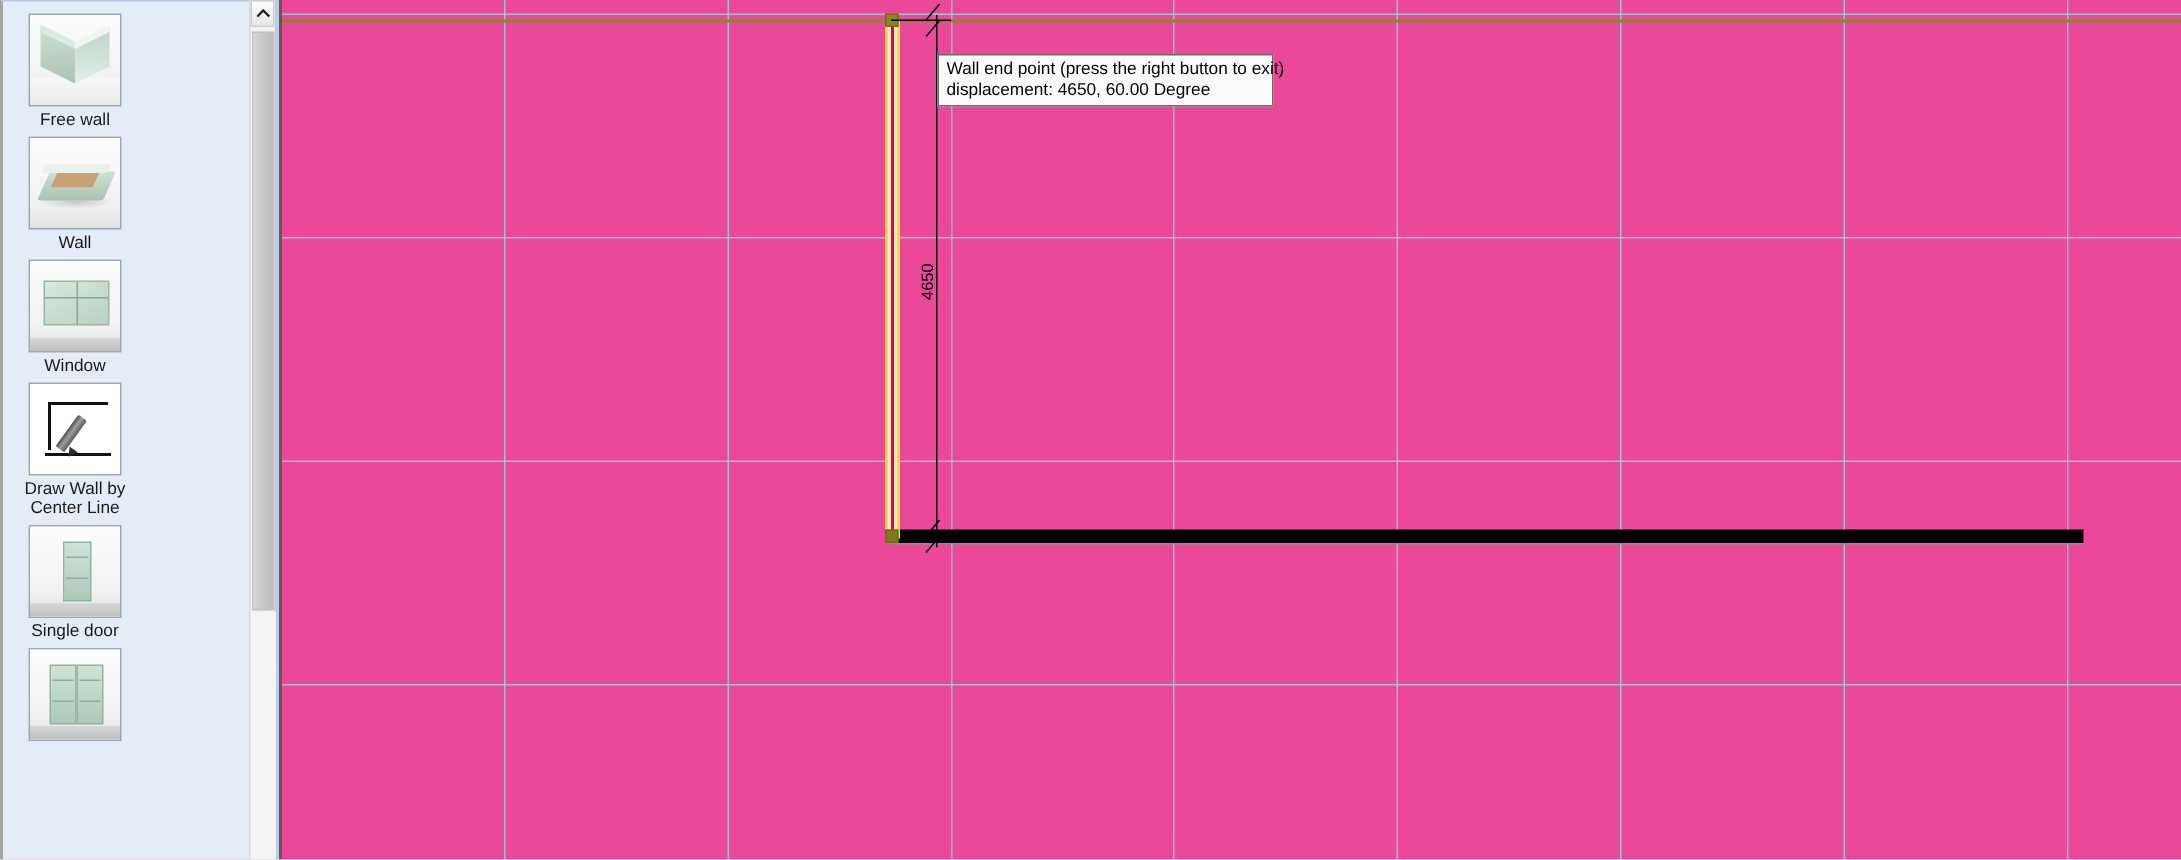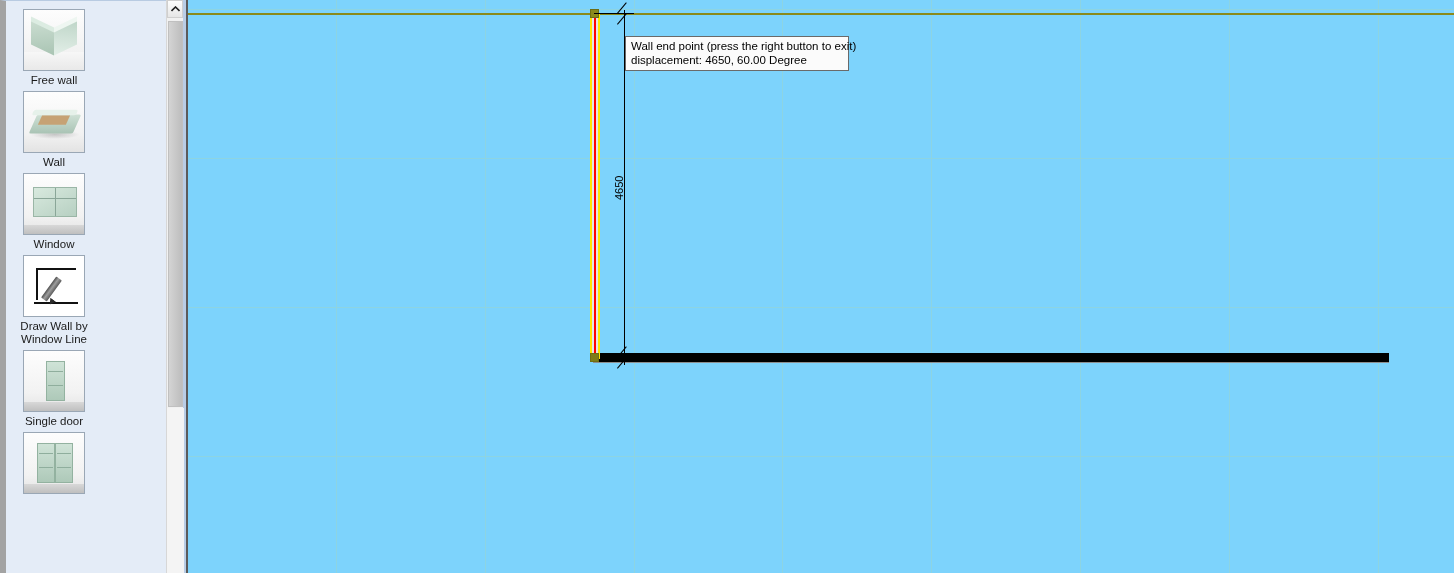--- a/index.html
+++ b/index.html
@@ -23,21 +23,21 @@
     flex-direction: row;
   }
 
   .tool-panel {
     width: 166px;
     height: 573px;
     background: #e4ecf7;
     position: relative;
     box-sizing: border-box;
     border-top: 1px solid #b8cbe2;
-    border-left: 6px solid #a3a3a3;
+    border-left: 2px solid #a3a3a3;
     overflow: hidden;
   }
   .tool-panel-inner {
     position: absolute;
     left: 0; top: 2px;
     width: 166px;
   }
   .tool-grid {
     display: flex;
     flex-wrap: wrap;
@@ -158,21 +158,21 @@
     width: 5px; height:573px; background:#b9cde6;
     border-right:2px solid #5b5b5b;
     box-sizing:border-box;
   }
 
   
   .canvas {
     position: relative;
     flex: 1 1 auto;
     height: 573px;
-    background: #7dd3fc;
+    background: #ec4899;
     overflow: hidden;
     padding-left: 32px;
   }
   .grid-v { position:absolute; top:0; bottom:0; width:1px; background:#8fd3dd; opacity:.85; }
   .grid-h { position:absolute; left:0; right:0; height:1px; background:#8fd3dd; opacity:.85; }
 
   .guide-h {
     position:absolute; left:0; right:0; height:2px; background:#8a8a1c;
   }
 
@@ -282,21 +282,21 @@
           <div class="tool-thumb">
             <div class="art">
               <div style="position:absolute;inset:0;background:#fff;"></div>
               <div class="dw-corner-v"></div>
               <div class="dw-corner-h"></div>
               <div class="dw-base"></div>
               <div class="dw-pencil"></div>
               <div class="dw-tip"></div>
             </div>
           </div>
-          <div class="tool-label">Draw Wall by Window Line</div>
+          <div class="tool-label">Draw Wall by Center Line</div>
         </div>
 
         <div class="tool-item">
           <div class="tool-thumb">
             <div class="art">
               <div class="wall-bg"></div>
               <div class="ground"></div>
               <div class="door-leaf" style="left:22px;top:10px;width:19px;height:40px;"></div>
               <div class="door-line" style="left:24px;top:20px;width:15px;"></div>
               <div class="door-line" style="left:24px;top:34px;width:15px;"></div>

